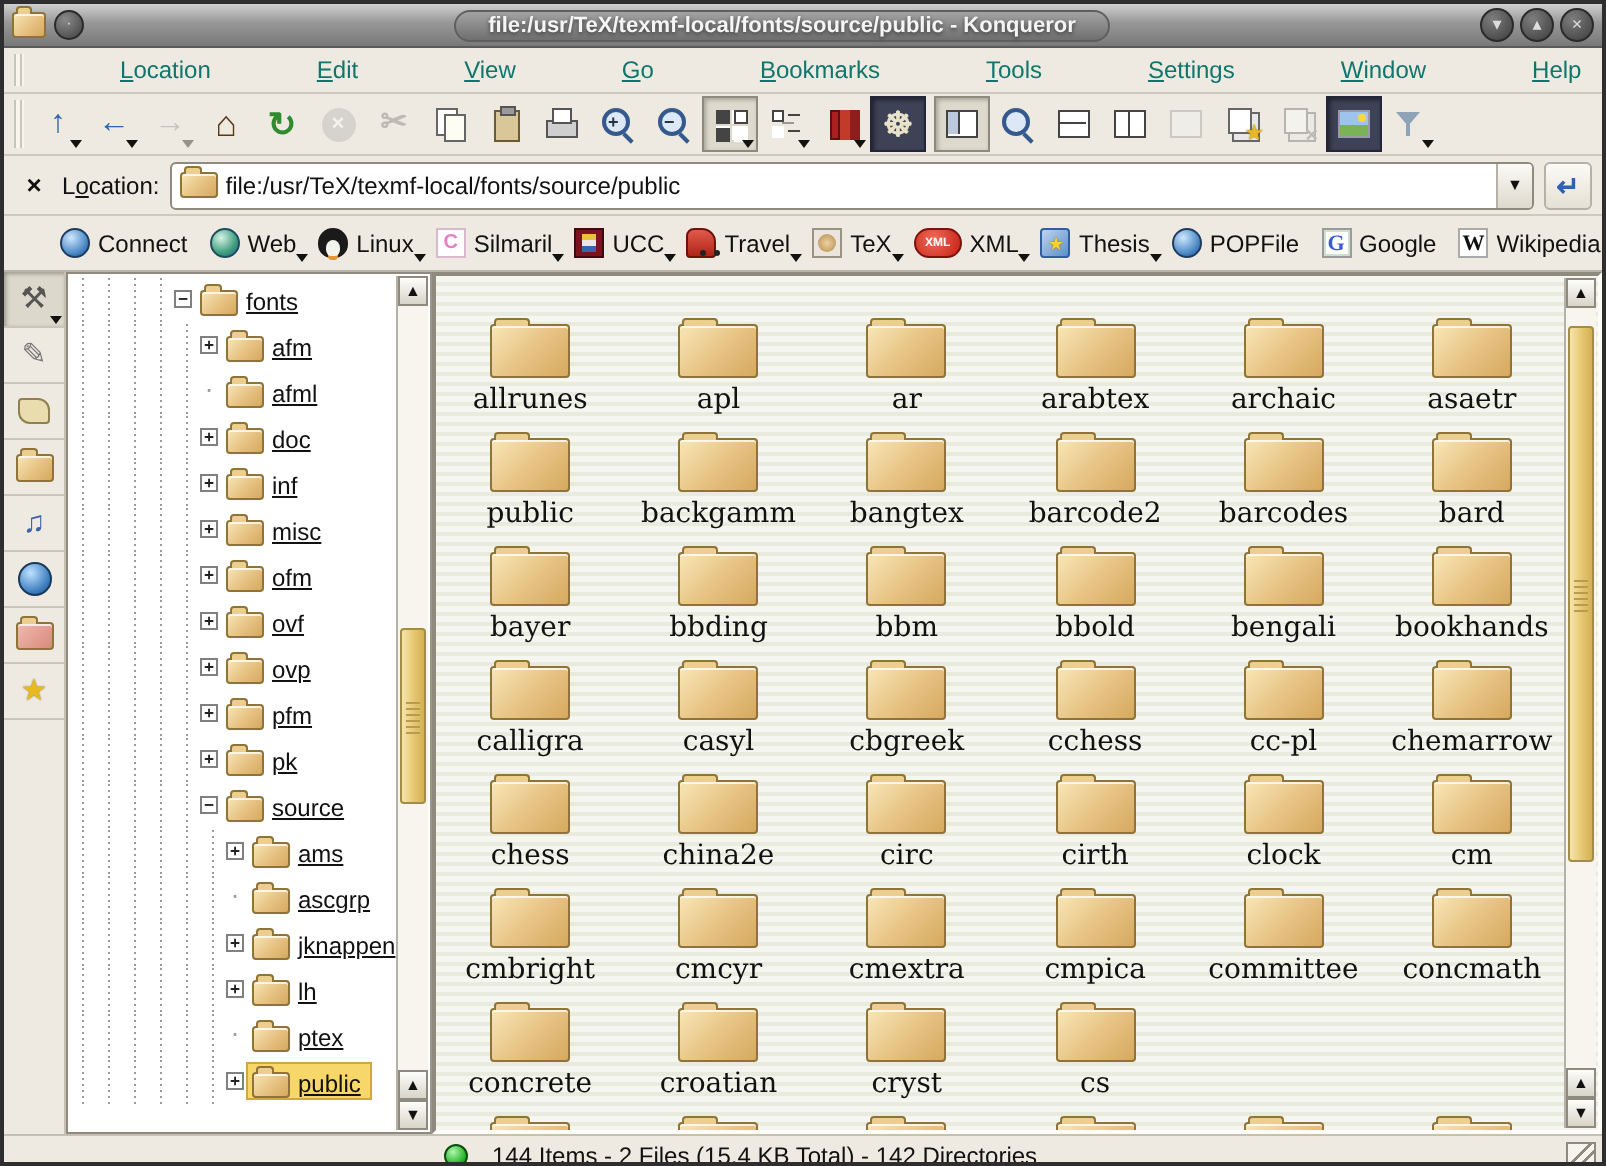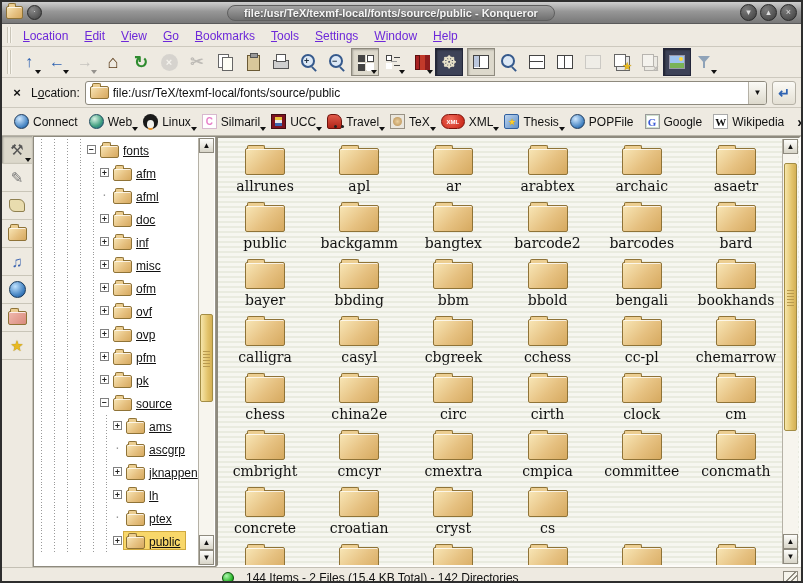--- a/index.html
+++ b/index.html
@@ -17,21 +17,21 @@
   
   .folder{position:relative;background:linear-gradient(135deg,#f8e6b6,#e6c181 55%,#d6a95f);border:1px solid #8f7337;border-radius:2px;box-shadow:inset 0 1px 0 rgba(255,255,255,.75);}
   .folder::before{content:"";position:absolute;top:-4px;left:1px;width:42%;height:3px;background:#ecce91;border:1px solid #8f7337;border-bottom:none;border-radius:2px 2px 0 0;}
   .folder-lg{width:38px;height:25px;margin-top:6px;}
   .folder-sm{width:17px;height:11px;margin:4px 4px 0 2px;flex:none;}
   .folder-red{background:linear-gradient(135deg,#f0b9ae,#d98a7c);}
 
   
   .menubar{height:22px;display:flex;align-items:center;border-bottom:1px solid #cdc9be;background:#eeeae1;padding-left:2px;}
   .handle{width:5px;align-self:stretch;margin:3px 3px;background:repeating-linear-gradient(90deg,#c9c5b8 0 1px,#f7f5ee 1px 3px);}
-  .menu-item{display:inline-block;padding:2px 8px;font-size:12px;color:#6d28d9;}
+  .menu-item{display:inline-block;padding:2px 8px;font-size:12px;color:#0f766e;margin-left:37px;}
   .menu-item::first-letter{text-decoration:underline;}
 
   
   .toolbar{height:30px;display:flex;align-items:center;border-bottom:1px solid #cdc9be;background:#eeeae1;padding-left:2px;}
   .tb-btn{position:relative;width:26px;height:26px;display:flex;align-items:center;justify-content:center;border:1px solid transparent;flex:none;}
   .tb-btn.pressed{background:#ddd9cc;border-color:#8e8a7e;box-shadow:inset 1px 1px 2px rgba(0,0,0,.25);}
   .tb-btn.pressed-dark{background:#3d4257;border-color:#23263a;box-shadow:inset 1px 1px 2px rgba(0,0,0,.5);}
   .tb-btn.disabled{opacity:.4;}
   .dd{position:absolute;right:1px;bottom:1px;width:0;height:0;border-left:3px solid transparent;border-right:3px solid transparent;border-top:4px solid #111;}
   .glyph{font-size:16px;line-height:1;font-weight:bold;}
@@ -80,21 +80,21 @@
   .clear-btn{width:18px;height:18px;display:flex;align-items:center;justify-content:center;font-weight:bold;font-size:13px;color:#111;}
   .loc-label{font-size:12px;color:#111;white-space:nowrap;}
   .loc-label .key{text-decoration:underline;}
   .combo{flex:1;display:flex;align-items:center;height:22px;background:#fff;border:1px solid #8e8a7e;border-radius:3px;overflow:hidden;}
   .combo .folder-sm{margin:0 4px 0 4px;}
   .combo-text{flex:1;font-size:12px;color:#111;white-space:nowrap;overflow:hidden;}
   .combo-dd{width:17px;align-self:stretch;background:linear-gradient(#fbfaf6,#ddd9cc);border-left:1px solid #b5b1a6;display:flex;align-items:center;justify-content:center;font-size:8px;color:#111;}
   .go-btn{width:22px;height:22px;border:1px solid #b5b1a6;border-radius:3px;background:linear-gradient(#fbfaf6,#e4e0d4);display:flex;align-items:center;justify-content:center;color:#2f63b2;font-weight:bold;font-size:14px;}
 
   
-  .bmbar{height:27px;display:flex;align-items:center;border-bottom:1px solid #b9b5a9;background:#eeeae1;padding-left:2px;overflow:hidden;}
+  .bmbar{height:27px;display:flex;align-items:center;border-bottom:1px solid #b9b5a9;background:#eeeae1;padding-left:18px;overflow:hidden;}
   .bm-item{position:relative;display:flex;align-items:center;gap:4px;padding:2px 7px 2px 4px;font-size:12px;color:#111;flex:none;}
   .bmi{width:15px;height:15px;flex:none;display:flex;align-items:center;justify-content:center;box-sizing:border-box;}
   .bm-connect,.bm-popfile{border-radius:50%;background:radial-gradient(circle at 35% 30%,#cfe8ff,#3f7fbf 70%,#274f80);border:1px solid #1e3c5f;}
   .bm-web{border-radius:50%;background:radial-gradient(circle at 35% 30%,#d8f2e4,#3f9f7f 60%,#1f5f8f);border:1px solid #1e4c5f;}
   .bm-linux{border-radius:50% 50% 46% 46%;background:#1a1a1a;}
   .bm-linux::after{content:"";display:block;width:7px;height:8px;margin:5px auto 0;border-radius:50% 50% 40% 40%;background:#f3f3ee;box-shadow:0 3px 0 -1px #e8952f;}
   .bm-silmaril{background:#fff;border:1px solid #d8b9cf;color:#e87fc8;font-weight:bold;font-size:10px;}
   .bm-ucc{background:#7c1220;border:1px solid #3f0a10;}
   .bm-ucc::after{content:"";display:block;width:7px;height:9px;margin:2px auto;background:linear-gradient(#e8c23a 0 3px,#e8e8e8 3px 6px,#3a63b0 6px);}
   .bm-travel{border-radius:4px 7px 2px 2px;background:linear-gradient(#e05a4a,#b02418);border:1px solid #6f120c;}
@@ -136,21 +136,21 @@
   .sb{position:absolute;top:1px;right:1px;bottom:1px;width:16px;background:#f7f5ee;border-left:1px solid #b5b1a6;box-sizing:border-box;}
   .sb-btn{position:absolute;left:0;width:15px;height:15px;background:linear-gradient(#fdfdfb,#d8d5c8);border:1px solid #8e8a7e;box-sizing:border-box;display:flex;align-items:center;justify-content:center;font-size:8px;color:#111;}
   .sb-up{top:0;}
   .sb-up2{bottom:15px;}
   .sb-down{bottom:0;}
   .sb-thumb{position:absolute;left:1px;width:13px;background:linear-gradient(90deg,#f6e6ab,#e3c46c 60%,#d4b055);border:1px solid #a38d45;border-radius:2px;box-sizing:border-box;}
   .sb-thumb::after{content:"";position:absolute;left:2px;right:2px;top:50%;margin-top:-9px;height:18px;background:repeating-linear-gradient(0deg,#b99a4e 0 1px,transparent 1px 3px);}
 
   
   .main-view{position:relative;flex:1;border:2px solid;border-color:#8e8a7e #fdfcf8 #fdfcf8 #8e8a7e;box-sizing:border-box;background:repeating-linear-gradient(180deg,#f6f6f0 0 3px,#e9ebdf 3px 5px);}
-  .icon-area{position:absolute;top:0;left:0;right:16px;bottom:0;overflow:hidden;padding-top:4px;box-sizing:border-box;}
+  .icon-area{position:absolute;top:0;left:0;right:16px;bottom:0;overflow:hidden;padding-top:18px;box-sizing:border-box;}
   .grid{display:grid;grid-template-columns:repeat(6,1fr);}
   .cell{height:57px;display:flex;flex-direction:column;align-items:center;}
   .flabel{margin-top:3px;font-family:"DejaVu Serif","Liberation Serif",serif;font-size:14px;color:#111;white-space:nowrap;}
 
   
   .statusbar{position:relative;height:19px;background:#eeeae1;border-top:1px solid #c4c0b4;display:flex;align-items:center;font-size:12px;color:#111;}
   .status-inner{display:flex;align-items:center;gap:12px;margin-left:220px;}
   .led{width:10px;height:10px;border-radius:50%;background:radial-gradient(circle at 35% 30%,#aef7ae,#27b427 65%,#0d6e0d);border:1px solid #0a4d0a;}
   .grip{position:absolute;right:3px;top:3px;width:13px;height:13px;border:1px solid #8e8a7e;background:linear-gradient(135deg,#f6f4ec 40%,#8e8a7e 40% 48%,#f6f4ec 48% 60%,#8e8a7e 60% 68%,#f6f4ec 68%);}
 </style>

